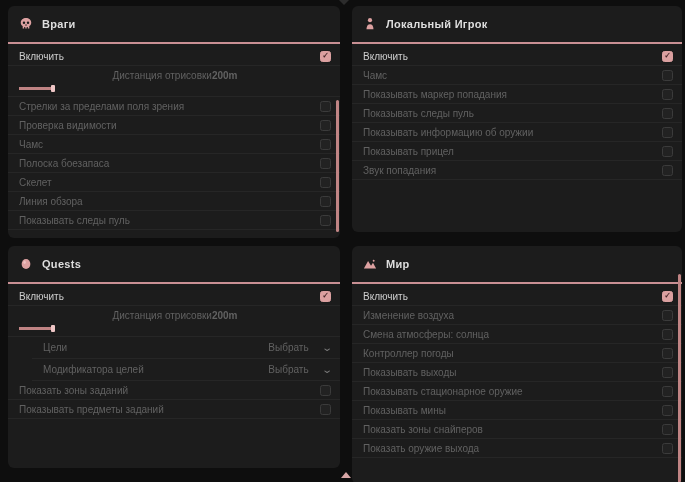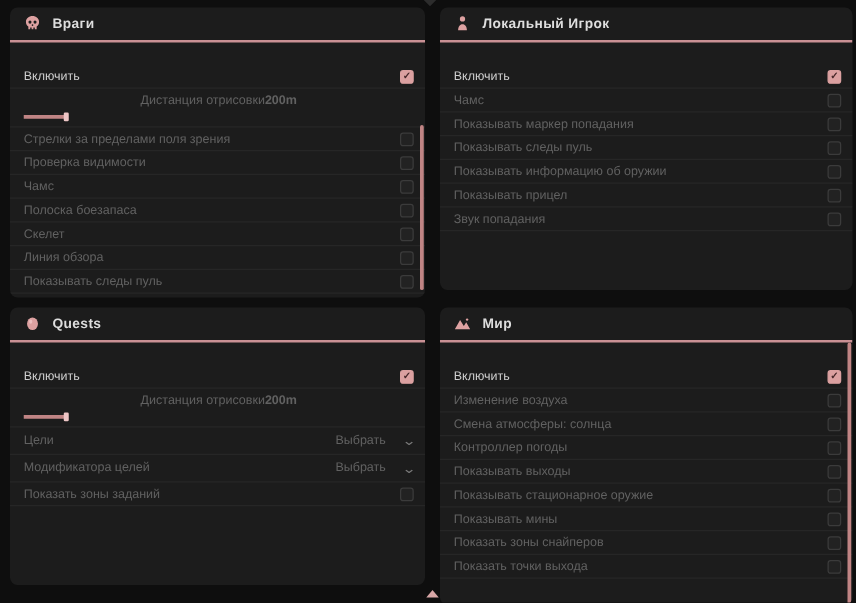--- a/index.html
+++ b/index.html
@@ -25,38 +25,38 @@
     border-radius:6px;
     position:relative;
     overflow:hidden;
   }
   .panel.h-enemies{height:232px;}
   .panel.h-local{height:226px;}
   .panel.h-quests{height:222px;}
   .panel.h-world{height:238px;}
   .panel-header{
     display:flex; align-items:center; gap:9px;
-    height:28px; padding:0 11px;
+    height:38px; padding:0 11px;
     border-bottom:2px solid var(--header-line);
   }
   .panel-header .icon{width:14px;height:14px;display:flex;align-items:center;justify-content:center;}
   .panel-header .icon svg{width:14px;height:14px;}
   .panel-title{
     color:var(--title); font-size:11px; font-weight:bold; letter-spacing:.3px;
   }
-  .rows{padding-top:18px;}
+  .rows{padding-top:3px;}
   .row{
     display:flex; justify-content:space-between; align-items:center;
     min-height:19px; padding:0 9px 0 11px;
     border-bottom:1px solid var(--row-line);
     color:var(--text-dim); font-size:10px;
   }
   .row.em .row-label{color:var(--text-bright);}
   .row-label{white-space:nowrap;}
-  .row.select-row{min-height:22px;}
+  .row.select-row{min-height:22px;margin-left:24px;}
   .row.slider-row{
     display:block; padding:2px 9px 4px 11px; min-height:30px;
   }
   .slider-row .slider-top{display:flex;justify-content:center;align-items:center;height:15px;}
   .slider-value{color:var(--text-dim);font-size:10px;font-weight:bold;}
   .slider{position:relative;width:40px;height:8px;margin-top:1px;cursor:pointer;}
   .slider-track{position:absolute;left:0;top:3px;width:33px;height:3px;background:var(--accent-dim);}
   .slider-handle{position:absolute;left:32px;top:1px;width:4px;height:7px;background:#eec6c6;border-radius:1px;}
   .checkbox{
     width:11px;height:11px;border-radius:2.5px;flex:none;
@@ -224,20 +224,24 @@
     <span class="row-label">Модификатора целей</span>
     <span class="select">
       <span>Выбрать</span>
       <span class="chev">⌄</span>
     </span>
   </div>
         <div class="row">
     <span class="row-label">Показать зоны заданий</span>
     <span class="checkbox"></span>
   </div>
+        <div class="row">
+    <span class="row-label">Показывать предметы заданий</span>
+    <span class="checkbox"></span>
+  </div>
       </div>
   </section>
 
   <section class="panel h-world">
     <header class="panel-header">
       <span class="icon">
         <svg viewBox="0 0 16 16">
             <path d="M1 13L5.8 4.6 9.2 10l2.2-3.4L15 13z" fill="#dda1a1"></path>
             <circle cx="12.2" cy="4.2" r="1.1" fill="#dda1a1"></circle>
           </svg>
@@ -271,21 +275,21 @@
   </div>
         <div class="row">
     <span class="row-label">Показывать мины</span>
     <span class="checkbox"></span>
   </div>
         <div class="row">
     <span class="row-label">Показать зоны снайперов</span>
     <span class="checkbox"></span>
   </div>
         <div class="row">
-    <span class="row-label">Показать точки выхода</span>
+    <span class="row-label">Показать оружие выхода</span>
     <span class="checkbox"></span>
   </div>
       </div>
     <div class="panel-scrollbar sb-world"></div>
   </section>
 
 </div>
 
 <div class="scroll-ind bottom"></div>
 

